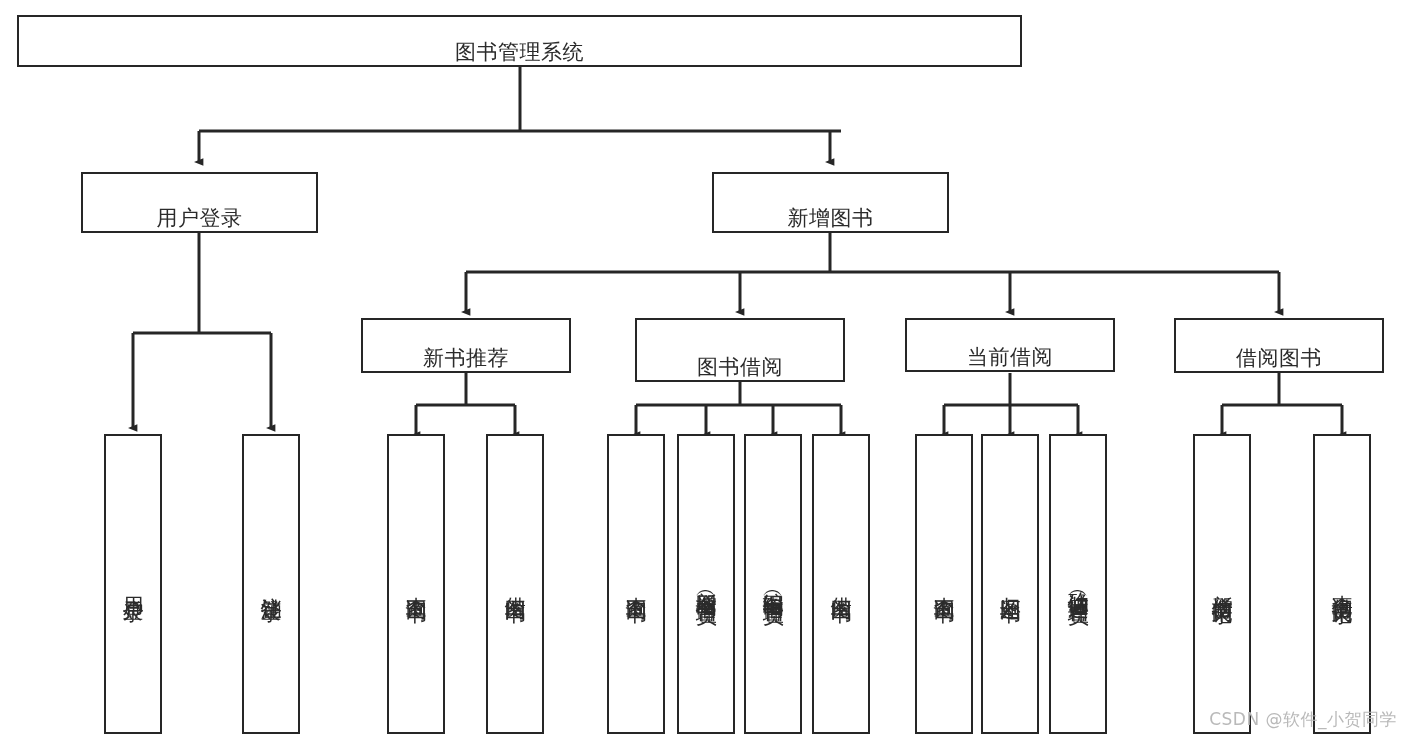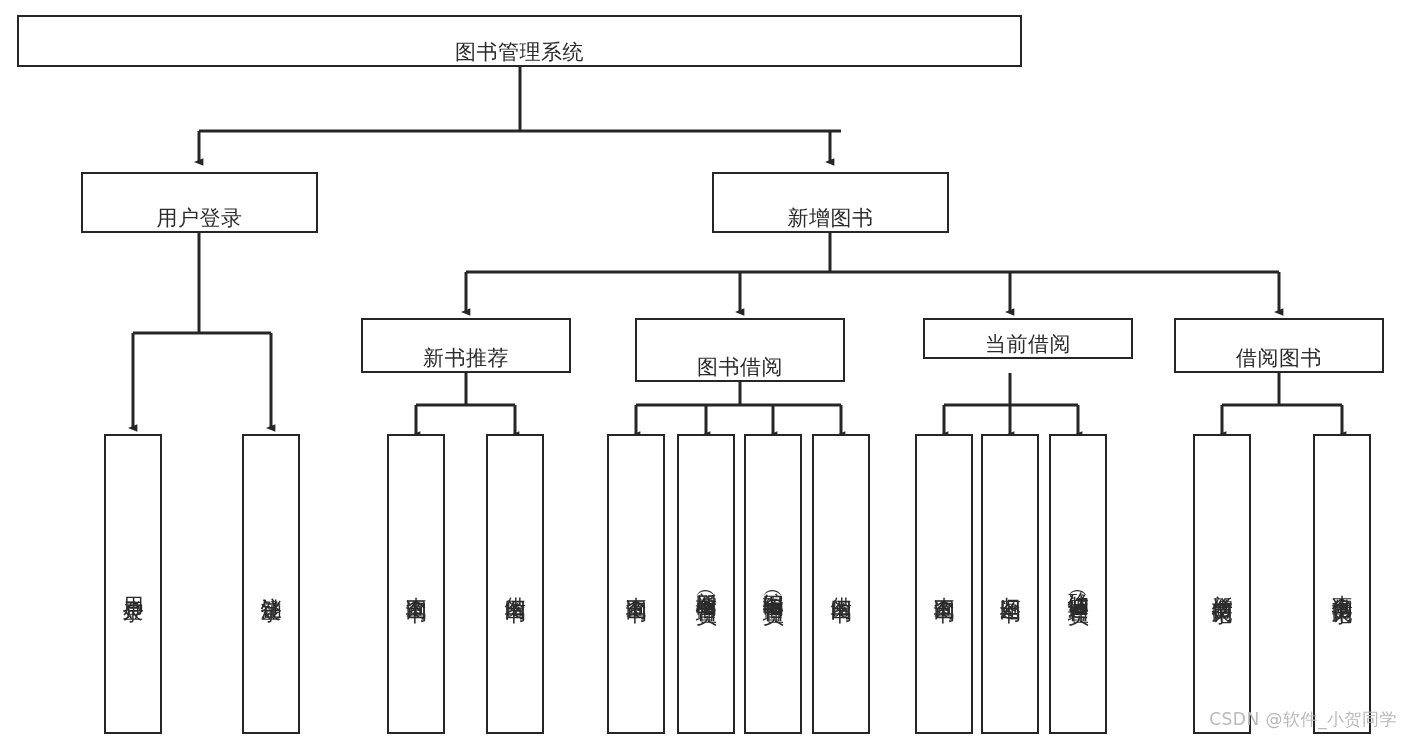--- a/index.html
+++ b/index.html
@@ -134,21 +134,21 @@
   <div class="node horizontal" style="left:712px; top:172px; width:237px; height:61px;">
     <span>新增图书</span>
   </div>
 
   <div class="node horizontal" style="left:361px; top:318px; width:210px; height:55px;">
     <span>新书推荐</span>
   </div>
   <div class="node horizontal" style="left:635px; top:318px; width:210px; height:64px;">
     <span>图书借阅</span>
   </div>
-  <div class="node horizontal" style="left:905px; top:318px; width:210px; height:41px;margin-left:18px;">
+  <div class="node horizontal" style="left:905px; top:318px; width:210px; height:54px;">
     <span>当前借阅</span>
   </div>
   <div class="node horizontal" style="left:1174px; top:318px; width:210px; height:55px;">
     <span>借阅图书</span>
   </div>
 
   <div class="node vertical" style="left:104px; top:434px; width:58px; height:300px;">
     <span class="vtext">用户登录</span>
   </div>
   <div class="node vertical" style="left:242px; top:434px; width:58px; height:300px;">

